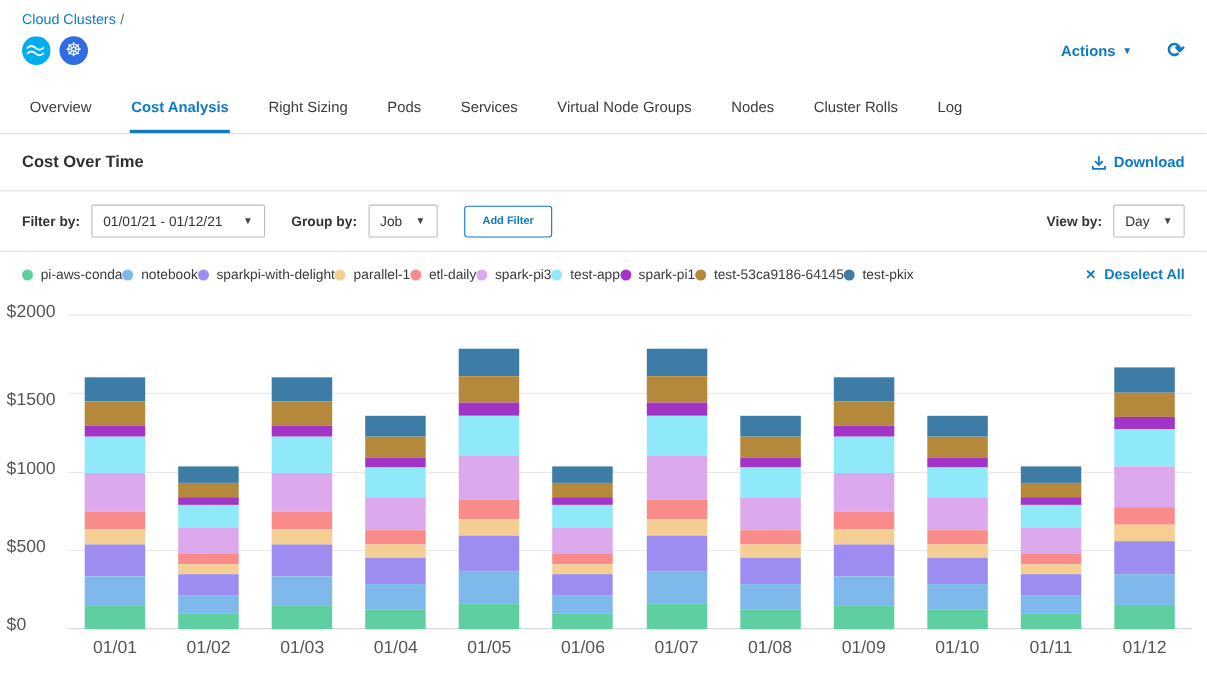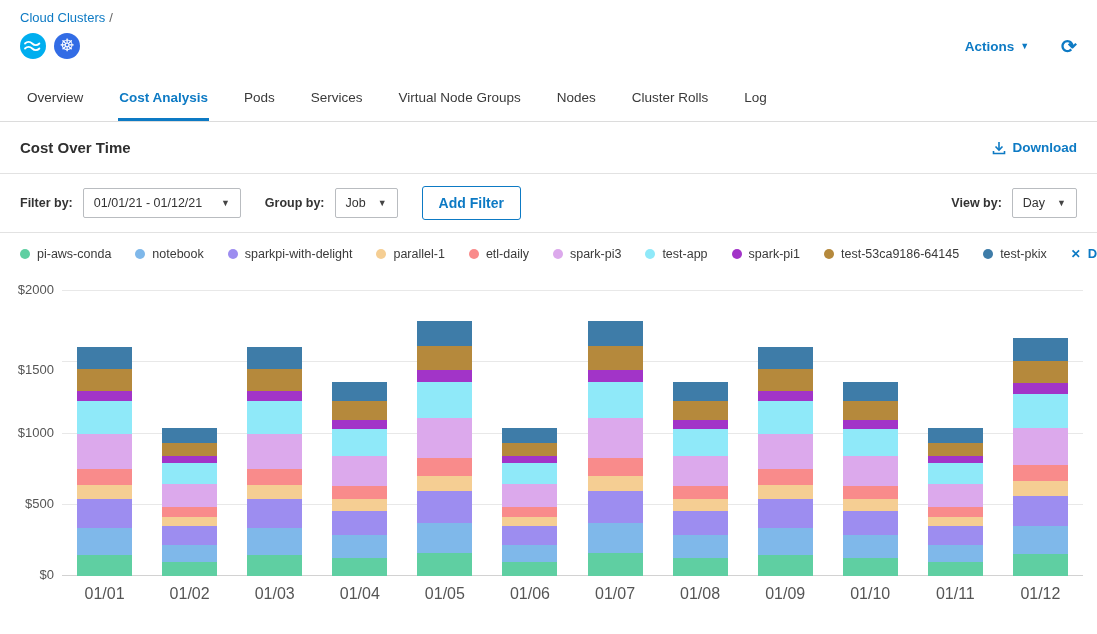--- a/index.html
+++ b/index.html
@@ -61,41 +61,41 @@
   .dropdown {
     display: flex; align-items: center; justify-content: space-between; gap: 12px;
     border: 1px solid #b9bcc0; border-radius: 2px; background: #fff;
     font-size: 12.5px; color: #333; padding: 7px 10px; cursor: pointer; white-space: nowrap;
   }
   .dropdown .dd-caret { font-size: 9px; color: #444; }
   .date-dd { width: 158px; }
   .ml { margin-left: 14px; }
   .add-filter {
     margin-left: 14px; border: 1px solid var(--accent); color: var(--accent); background: #fff;
-    font-size: 14px; font-weight: bold; padding: 8px 16px; border-radius: 3px; cursor: pointer;
+    font-size: 10px; font-weight: bold; padding: 8px 16px; border-radius: 3px; cursor: pointer;
     font-family: inherit;
   }
   .filter-spacer { flex: 1; }
 
   
-  .legend-row { display: flex; align-items: center; gap: 24px; padding: 13px 20px 10px; flex-wrap: nowrap; }
+  .legend-row { display: flex; align-items: center; padding: 13px 20px 10px; flex-wrap: nowrap; }
   .legend-item { display: flex; align-items: center; gap: 7px; cursor: pointer; white-space: nowrap; }
   .legend-item .dot { width: 10px; height: 10px; border-radius: 50%; flex: 0 0 auto; }
   .legend-item .lbl { font-size: 12.5px; color: #3a3a3a; }
   .deselect-all { margin-left: auto; display: flex; align-items: center; gap: 7px; color: var(--accent); font-size: 13px; font-weight: bold; cursor: pointer; white-space: nowrap; }
   .deselect-all .x { font-size: 12px; }
 
   
   .chart-wrap { position: relative; padding: 20px 14px 0 62px; }
   .plot { position: relative; height: 285px; }
   .gridline { position: absolute; left: 0; right: 0; height: 1px; background: #e8e8e8; }
   .gridline.zero { background: #d2d2d2; }
   .ylabel {
-    position: absolute; left: -56px; width: 48px; text-align: right;
-    font-size: 13px; color: #555;
+    position: absolute; left: -56px; width: 48px; 
+    font-size: 16px; color: #555;
   }
   .bars { position: absolute; left: 0; right: 0; top: 0; bottom: 0; display: flex; }
   .bar-col { flex: 1; display: flex; align-items: flex-end; justify-content: center; height: 100%; }
   .bar-stack { width: 55px; display: flex; flex-direction: column-reverse; }
   .bar-seg { width: 100%; }
   .x-axis { display: flex; padding-top: 9px; }
   .x-label { flex: 1; text-align: center; font-size: 16px; color: #555; }
 </style>
 </head>
 <body>
@@ -117,20 +117,21 @@
   <button class="actions-btn">
     <span>Actions</span>
     <span class="caret">▼</span>
   </button>
   <span class="refresh">⟳</span>
 </div>
 
 <div class="tab-bar">
     <div class="tab">Overview</div>
     <div class="tab active">Cost Analysis</div>
+    <div class="tab">Right Sizing</div>
     <div class="tab">Pods</div>
     <div class="tab">Services</div>
     <div class="tab">Virtual Node Groups</div>
     <div class="tab">Nodes</div>
     <div class="tab">Cluster Rolls</div>
     <div class="tab">Log</div>
   </div>
 
 <div class="section-header">
   <div class="section-title">Cost Over Time</div>

